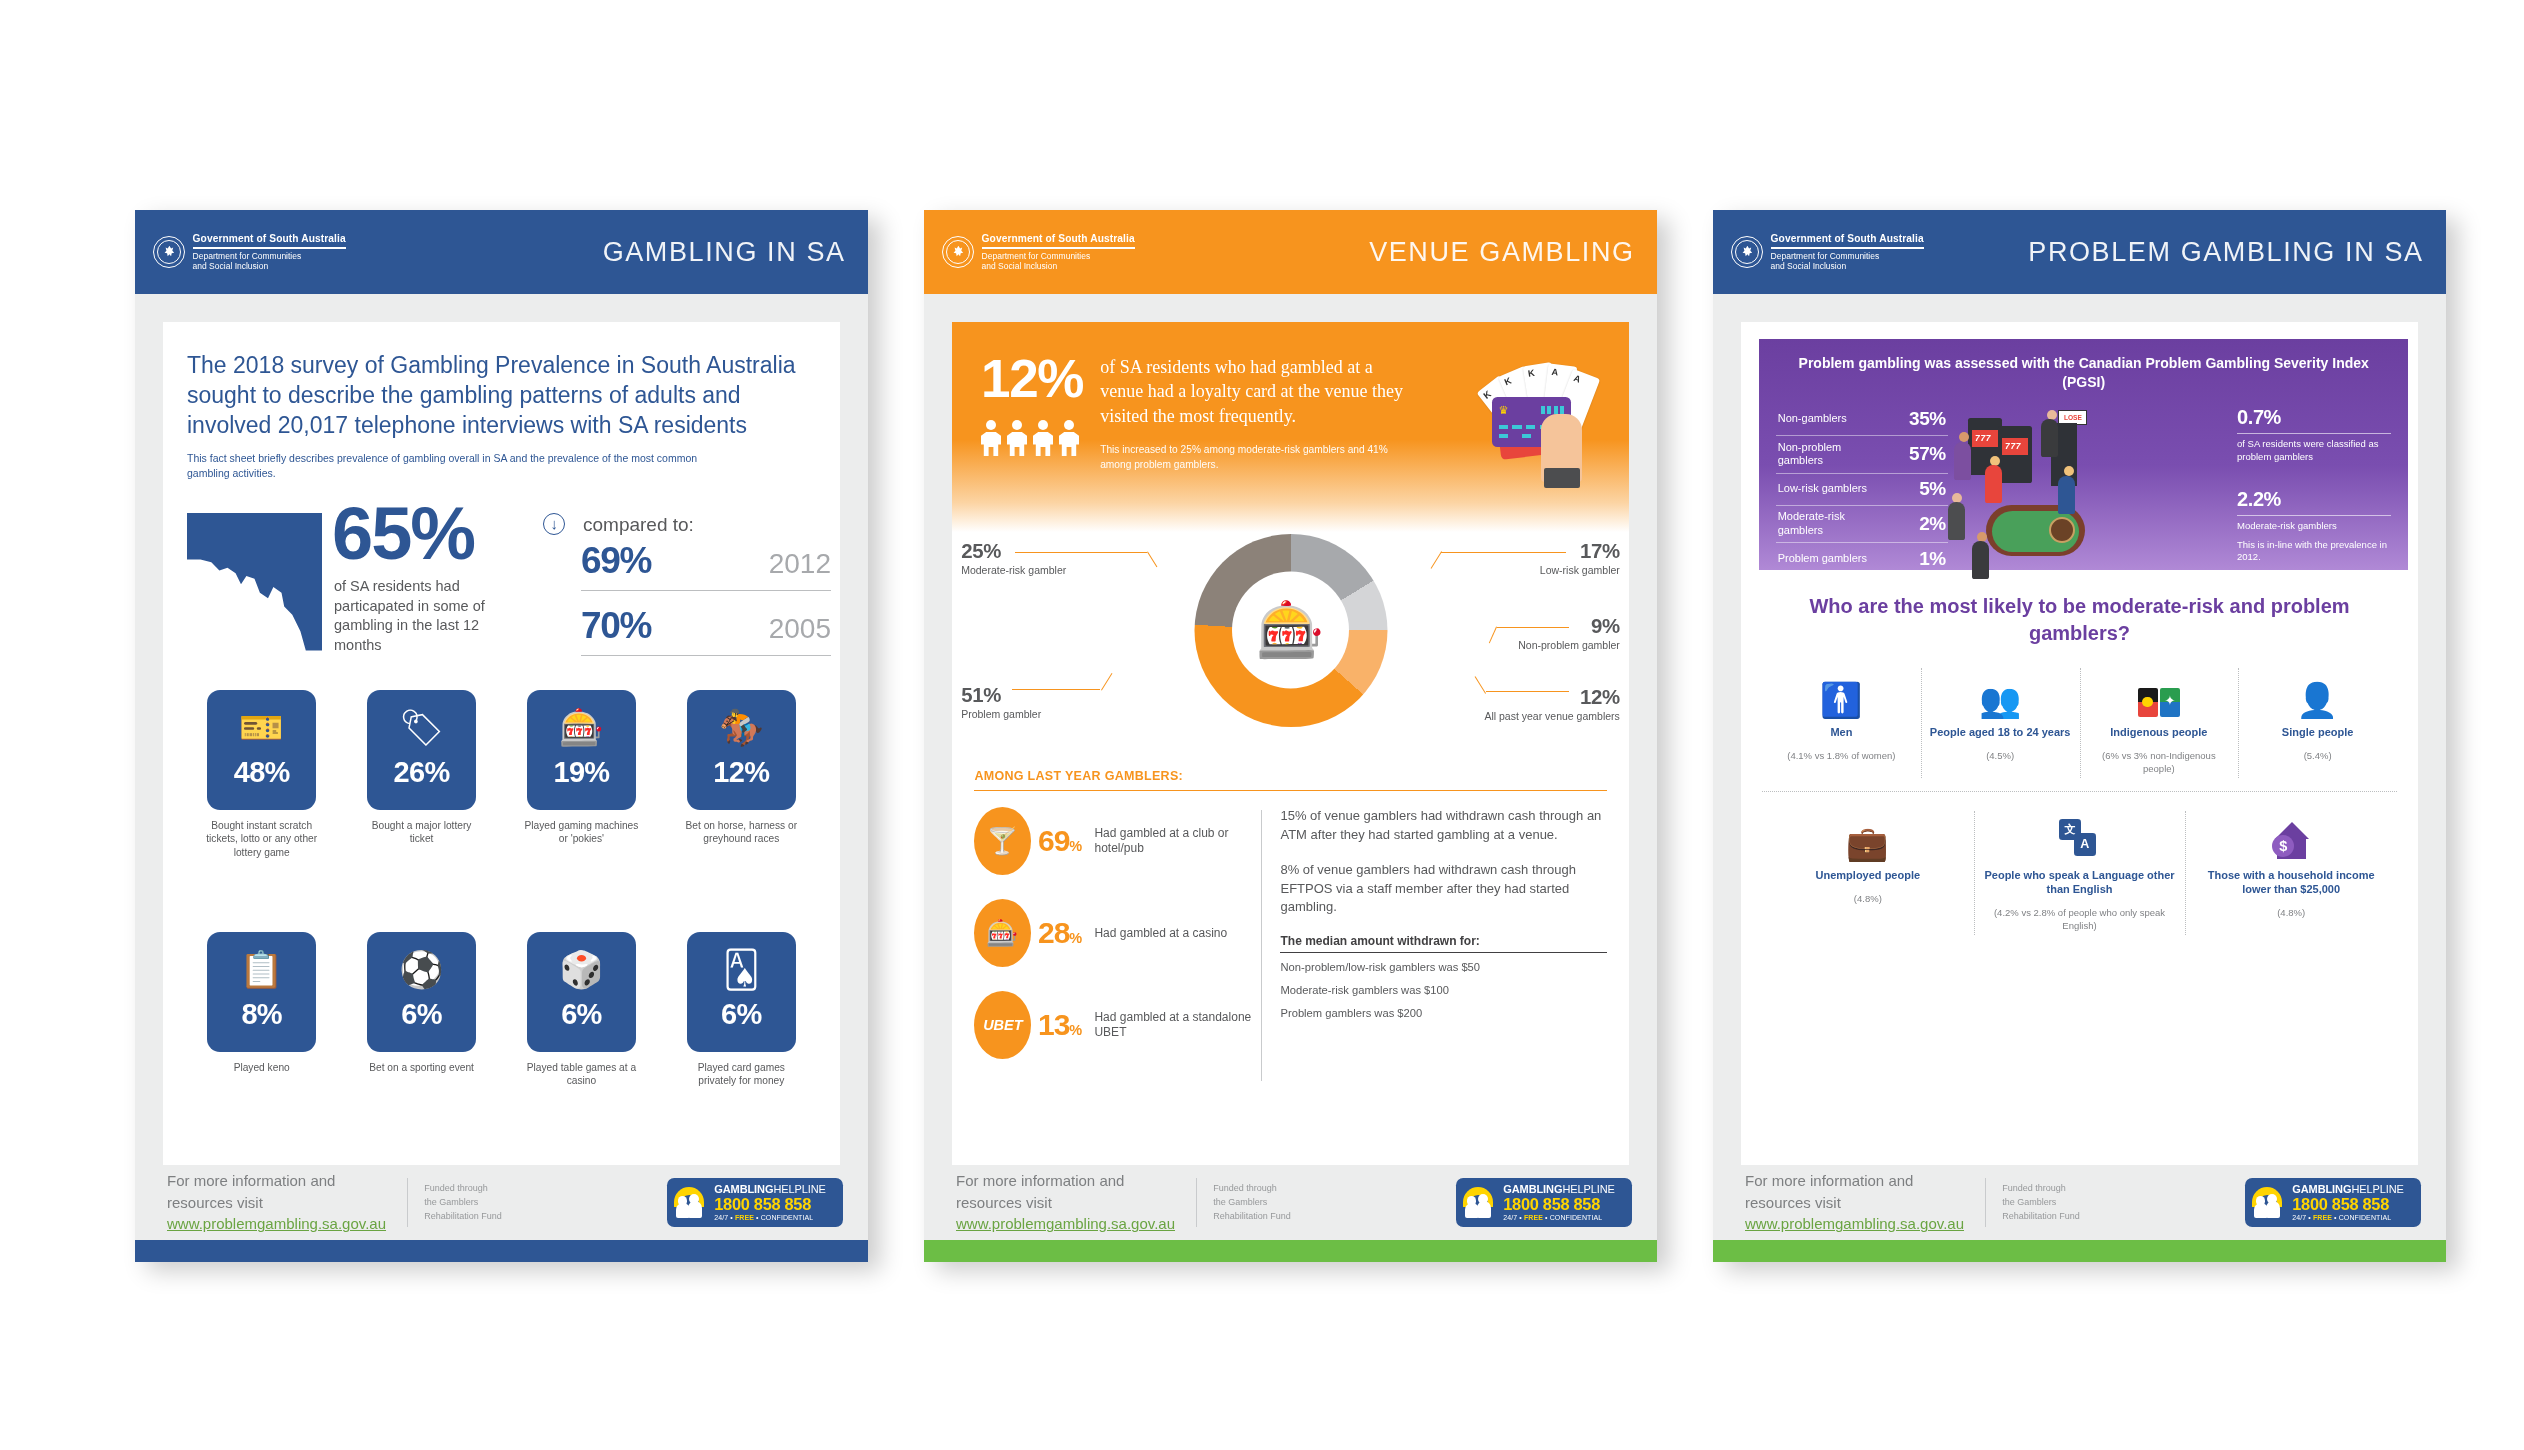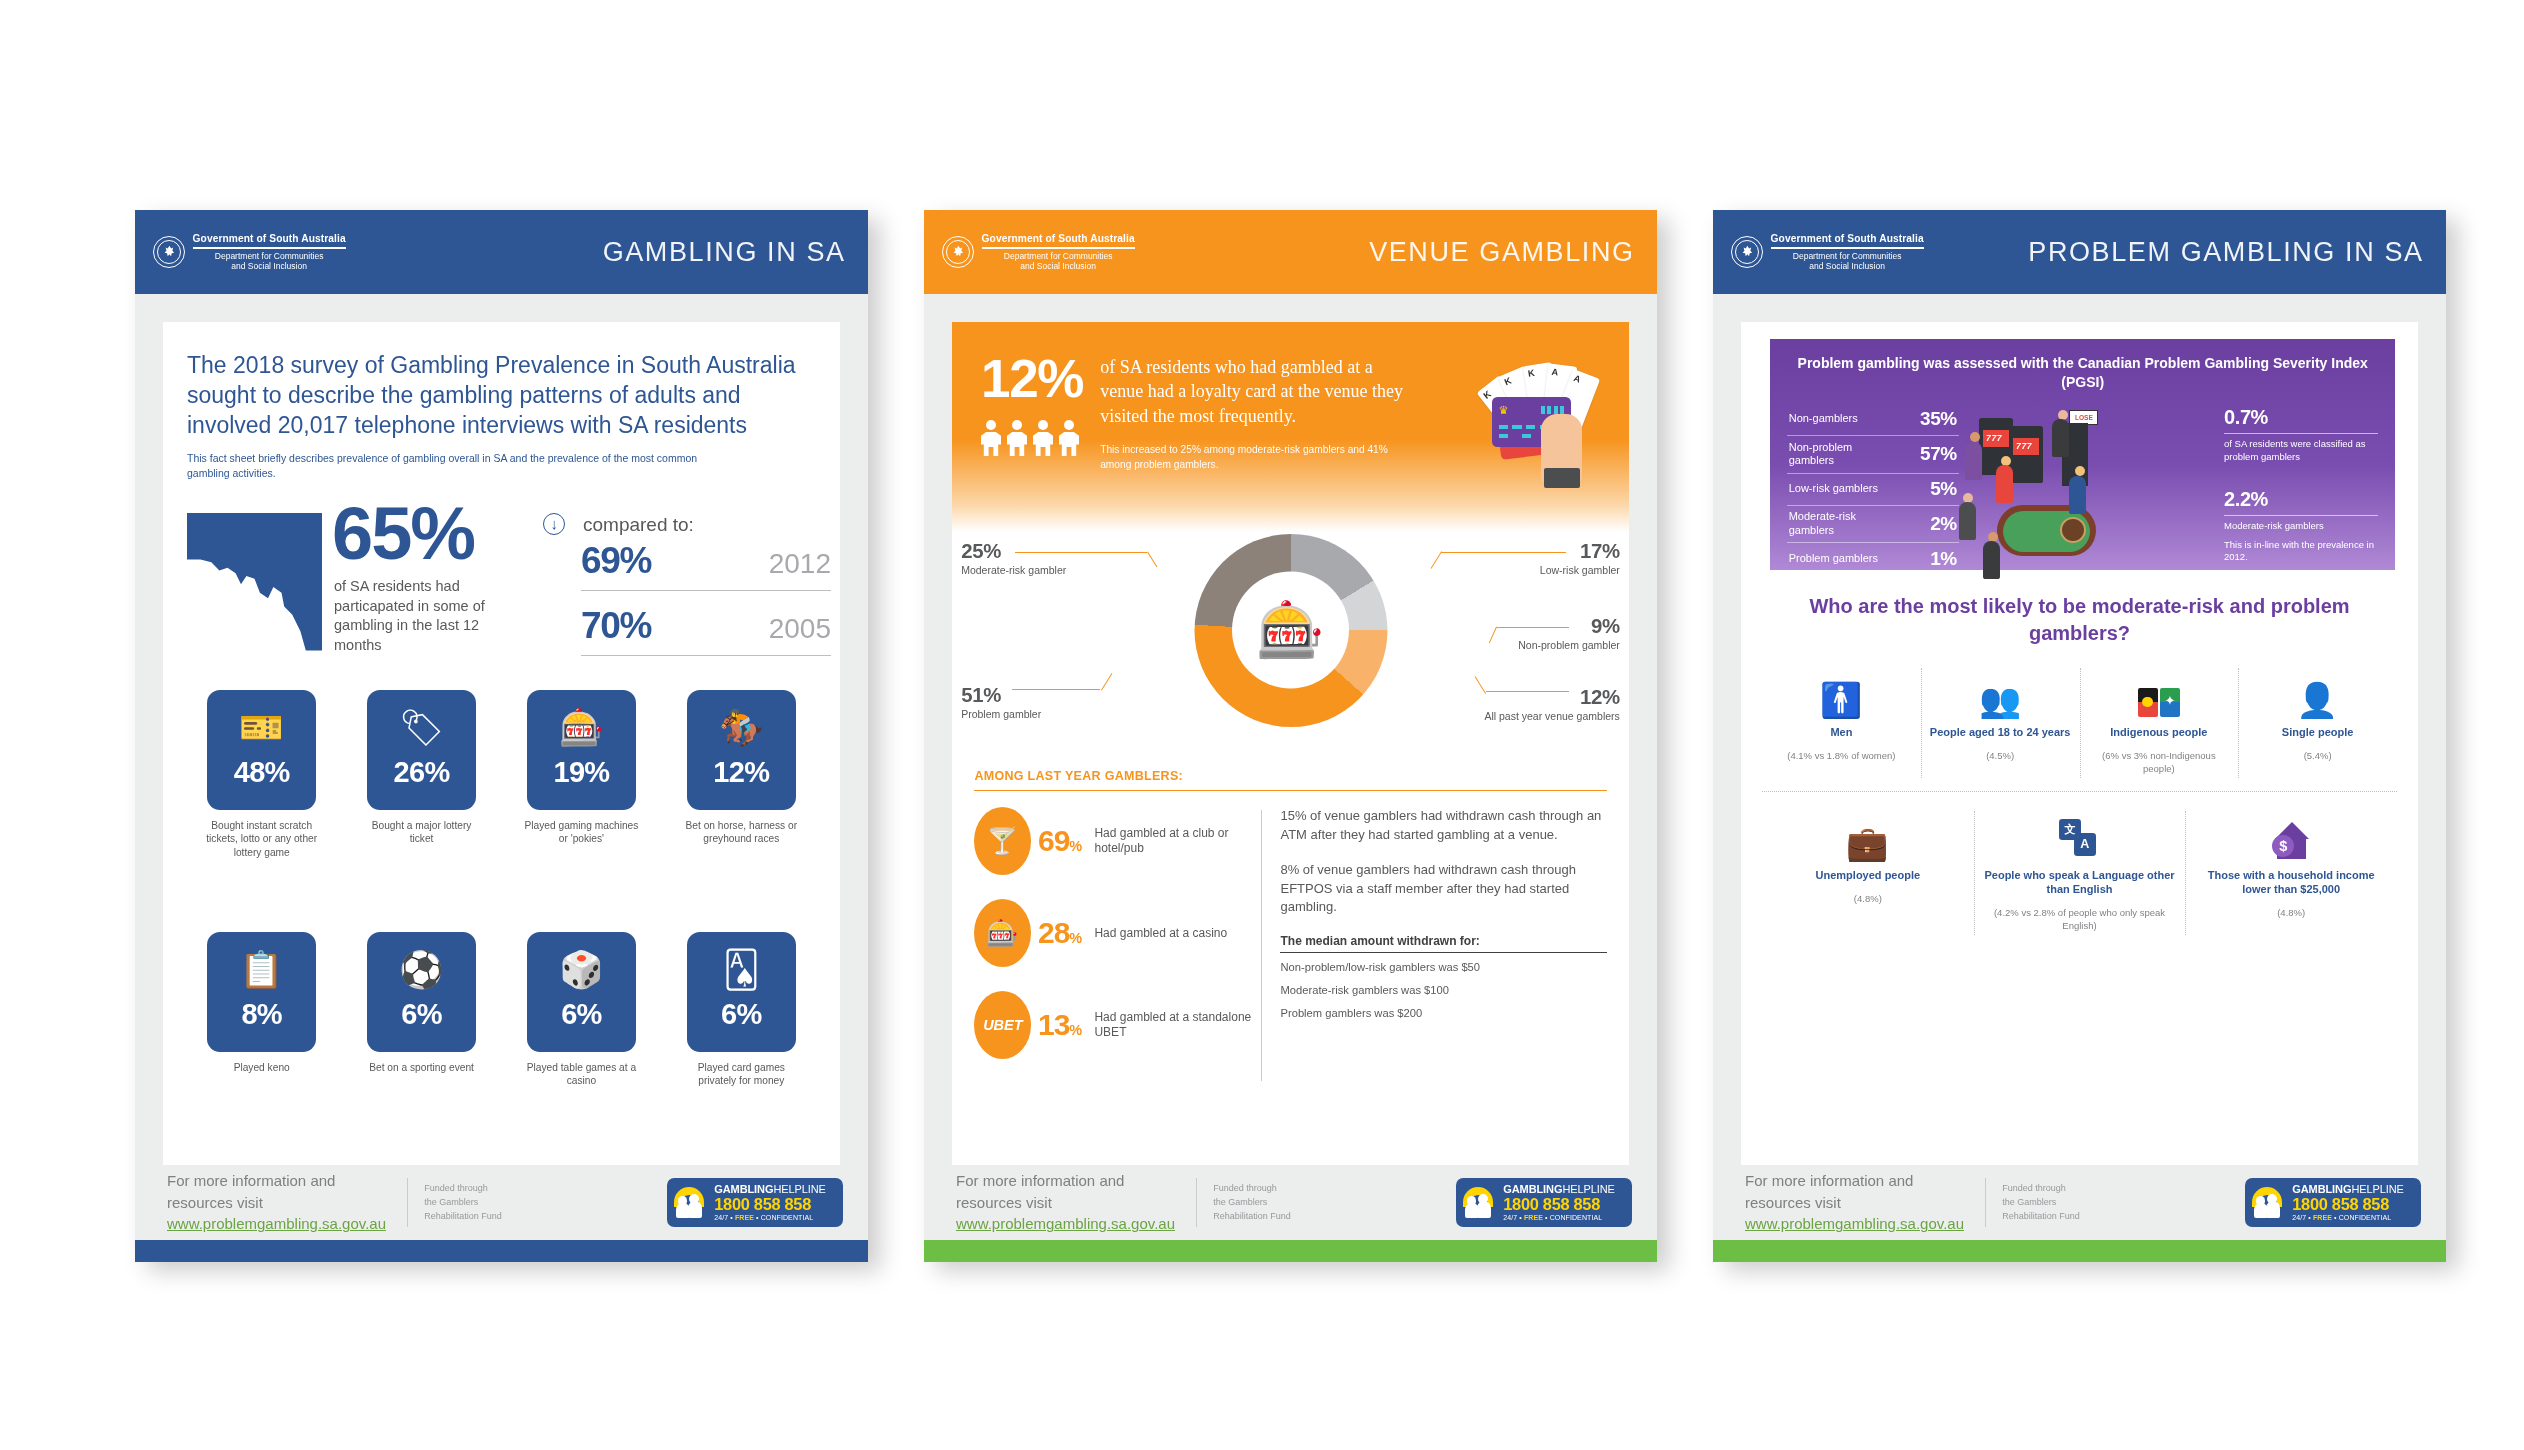--- a/index.html
+++ b/index.html
@@ -38,21 +38,21 @@
   .crest::before {
     content: ""; position: absolute; inset: 3px;
     border: 1.1px solid #fff; border-radius: 50%;
   }
   .crest::after {
     content: ""; position: absolute; left: 50%; top: 50%;
     width: 10.5px; height: 12px; transform: translate(-50%,-52%);
     background: #fff;
     clip-path: polygon(50% 0%, 66% 22%, 86% 14%, 78% 42%, 96% 58%, 72% 62%, 66% 88%, 50% 70%, 34% 88%, 28% 62%, 4% 58%, 22% 42%, 14% 14%, 34% 22%);
   }
-  .gov-text { color: #fff; line-height: 1.18; text-align: center; }
+  .gov-text { color: #fff; line-height: 1.18; }
   .gov-title { font-size: 10.2px; font-weight: bold; letter-spacing: 0.1px; }
   .gov-rule { height: 1.1px; background: #fff; margin: 2.3px 0 2.3px; width: 100%; }
   .gov-dept { font-size: 8.5px; font-weight: 400; }
 
   .panel-title {
     color: #ffffff; font-size: 27px; letter-spacing: 1.6px;
     font-weight: 300; opacity: .93; white-space: nowrap;
   }
 
   
@@ -236,24 +236,23 @@
   .lyg-pct small { font-size: 14.5px; }
   .lyg-cap { color: #58595b; font-size: 12px; line-height: 1.32; margin-left: 6.6px; }
   .p2-vdiv { width: 0.7px; background: #c9cbcd; margin: 2.6px 18.4px 2.6px 4px; }
   .p2-right-col { flex: 1; }
   .p2-para { color: #58595b; font-size: 13px; line-height: 1.42; margin-bottom: 17px; }
   .p2-med-title { color: #414042; font-size: 12px; font-weight: bold; padding-bottom: 4.6px; border-bottom: 1.3px solid #414042; }
   .p2-med-item { color: #58595b; font-size: 11.2px; line-height: 1.52; margin-top: 6px; }
 
   
   .purple-box {
-    position: absolute; left: 18.4px; right: 23px; top: 17px; height: 231px;
+    position: absolute; left: 18.4px; right: 10px; top: 17px; height: 231px;
     background: linear-gradient(to bottom, #6b3fa0 0%, #7a4eb0 55%, #b089d6 100%);
     padding: 14.5px 17px 0 17px;
-    margin-left: 11px;
   }
   .pg-title { color: #fff; text-align: center; font-size: 14px; font-weight: bold; line-height: 1.42; }
   .pg-body { display: flex; margin-top: 13px; }
   .pg-table { width: 172px; flex: 0 0 auto; }
   .pg-tr { display: flex; align-items: center; justify-content: space-between; border-bottom: 0.7px solid rgba(255,255,255,.45); padding: 4.6px 2.6px 4.6px 1.3px; min-height: 30px; }
   .pg-tr:first-child { padding-top: 1.3px; }
   .pg-lbl { color: #fff; font-size: 11px; line-height: 1.24; max-width: 105px; }
   .pg-val { color: #fff; font-size: 19px; font-weight: bold; letter-spacing: -0.4px; }
   .pg-art { flex: 1; position: relative; }
   .pg-right { width: 158px; flex: 0 0 auto; padding-left: 4px; }

